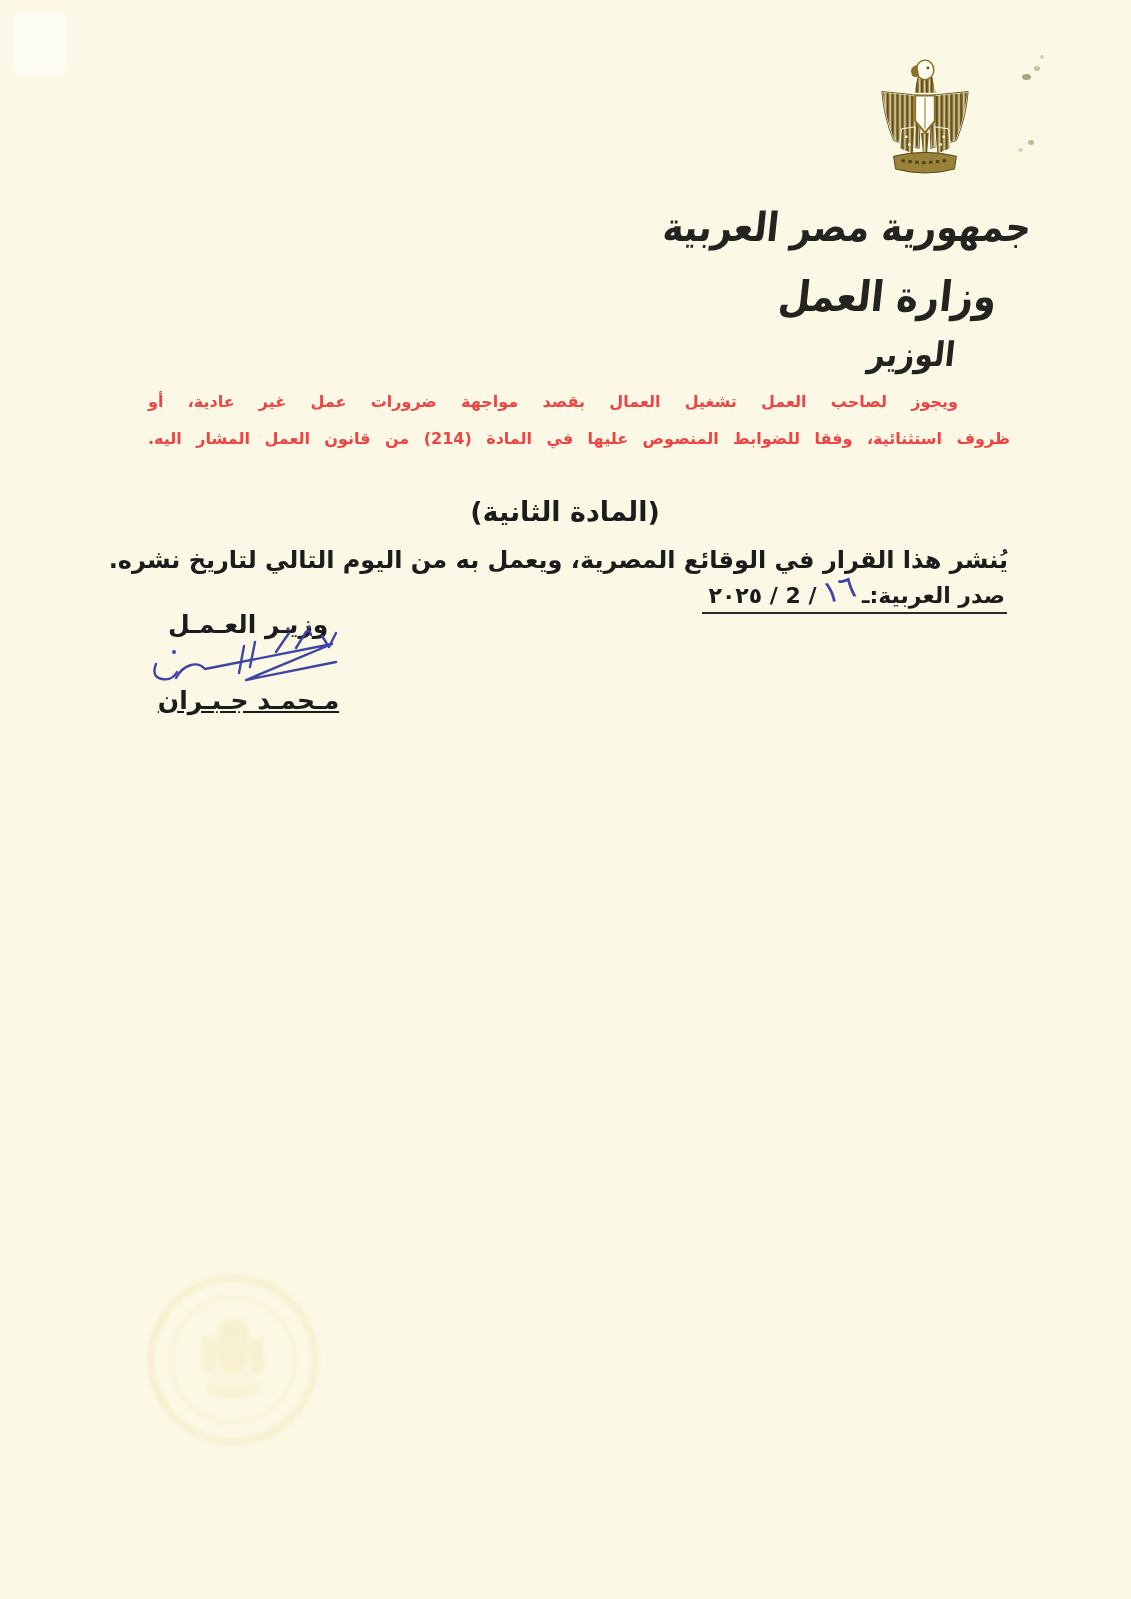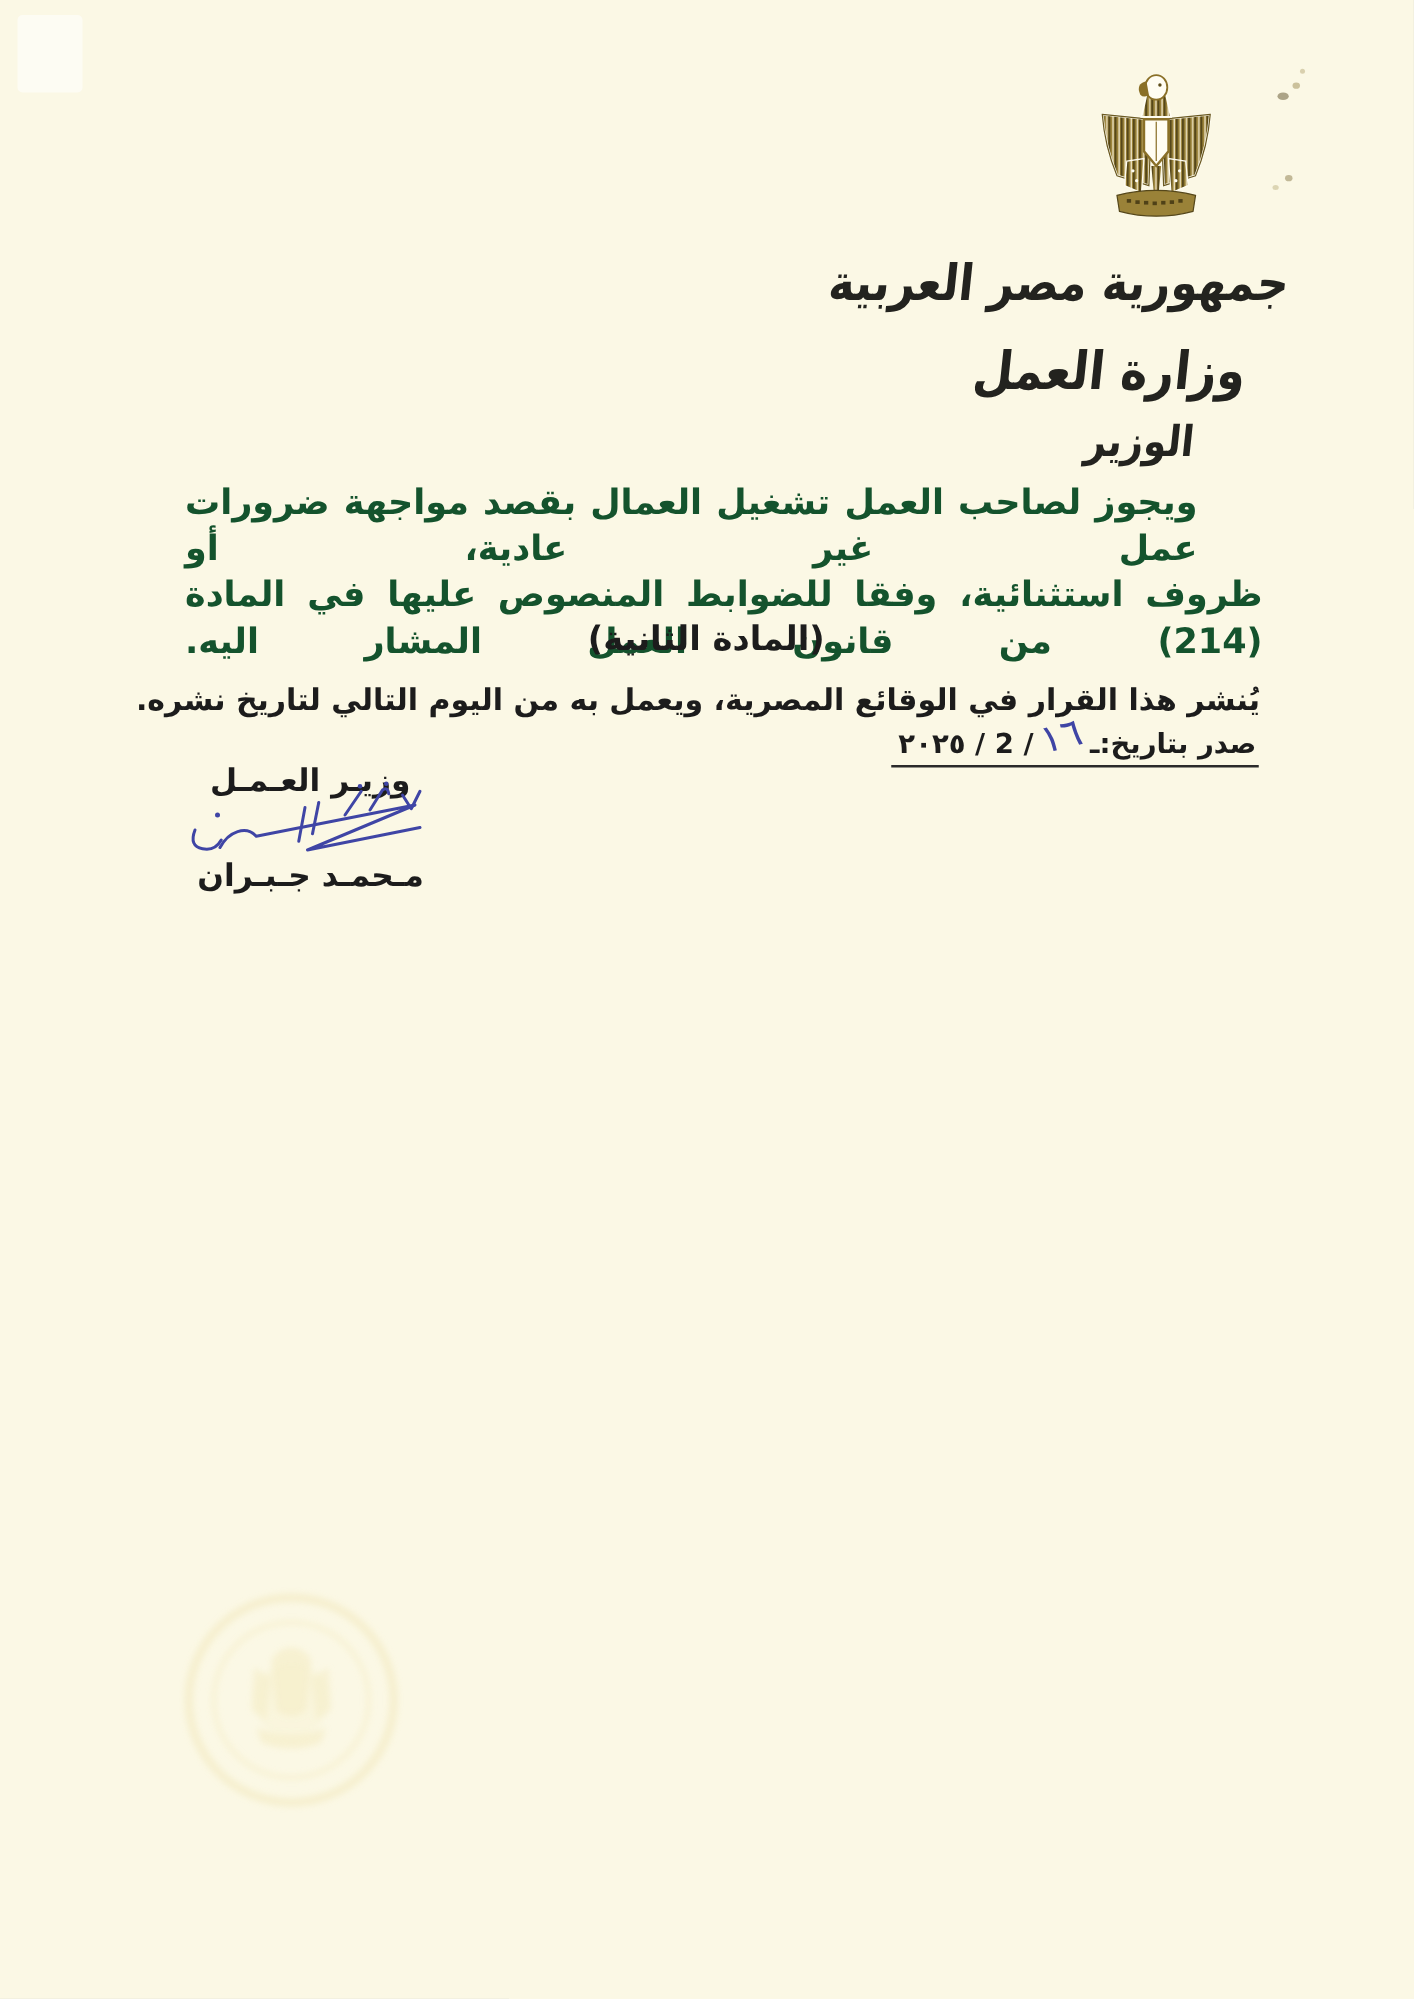--- a/index.html
+++ b/index.html
@@ -23,23 +23,23 @@
     white-space:nowrap;
     letter-spacing:-1px;
   }
   .callig-1{top:204px;right:100px;font-size:40px;}
   .callig-2{top:272px;right:134px;font-size:42px;}
   .callig-3{top:334px;right:176px;font-size:34px;}
   
   .body-par{
     left:148px;width:862px;top:383px;
     direction:rtl;
-    font-size:28px;font-weight:bold;
+    font-size:16px;font-weight:bold;
     line-height:37px;
-    color:#14532d;
+    color:#ef4444;
   }
   .par-line{text-align:justify;text-align-last:justify;}
   .par-line.first{padding-right:52px;}
   .article-heading{
     left:120px;width:890px;top:496px;
     direction:rtl;text-align:center;
     font-size:27px;font-weight:bold;
     white-space:nowrap;
   }
   .article-body{
@@ -70,20 +70,21 @@
     left:168px;top:610px;width:170px;
     direction:rtl;text-align:left;
     font-size:25px;font-weight:bold;
     white-space:nowrap;
   }
   .sig-name{
     left:156px;top:686px;width:185px;
     direction:rtl;text-align:center;
     font-size:25px;font-weight:bold;
     white-space:nowrap;
+    text-decoration:underline;
   }
   .scrawl{left:146px;top:622px;}
   .seal{left:143px;top:1270px;opacity:.55;}
   .smudge{border-radius:50%;}
   .edge-light{
     left:14px;top:12px;width:52px;height:62px;
     background:#ffffff;opacity:.55;border-radius:4px;
   }
 </style>
 </head>
@@ -150,21 +151,21 @@
 
   <div class="abs body-par">
     <div class="par-line first">ويجوز لصاحب العمل تشغيل العمال بقصد مواجهة ضرورات عمل غير عادية، أو</div>
     <div class="par-line">ظروف استثنائية، وفقا للضوابط المنصوص عليها في المادة (214) من قانون العمل المشار اليه.</div>
   </div>
 
   <div class="abs article-heading">(المادة الثانية)</div>
   <div class="abs article-body">يُنشر هذا القرار في الوقائع المصرية، ويعمل به من اليوم التالي لتاريخ نشره.</div>
 
   <div class="abs date-line">
-    <span>صدر بتاريخ:ـ</span>
+    <span>صدر العربية:ـ</span>
     <span class="date-day">١٦</span>
     <span>/ 2 / ٢٠٢٥</span>
   </div>
 
   <div class="abs sig-title">وزيـر العـمـل</div>
 
   <div class="abs scrawl">
     <svg width="234" height="76" viewBox="0 0 234 76" aria-hidden="true">
       <g fill="none" stroke="#3f45a5" stroke-width="2.4" stroke-linecap="round" stroke-linejoin="round">
 

